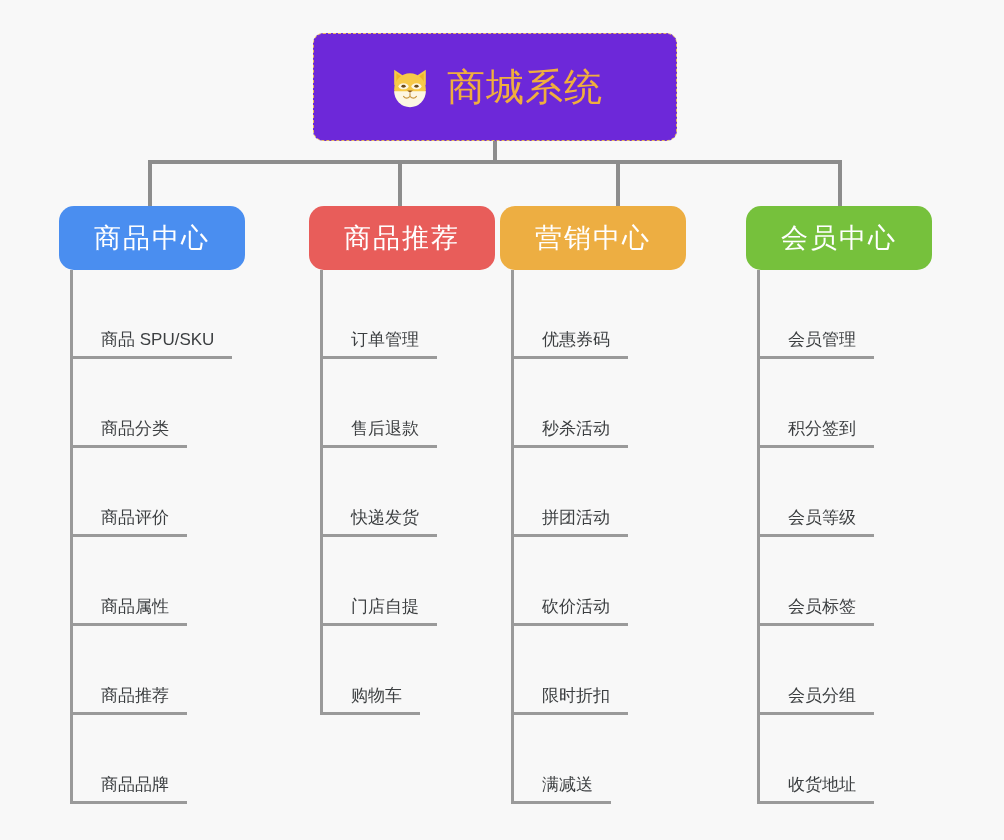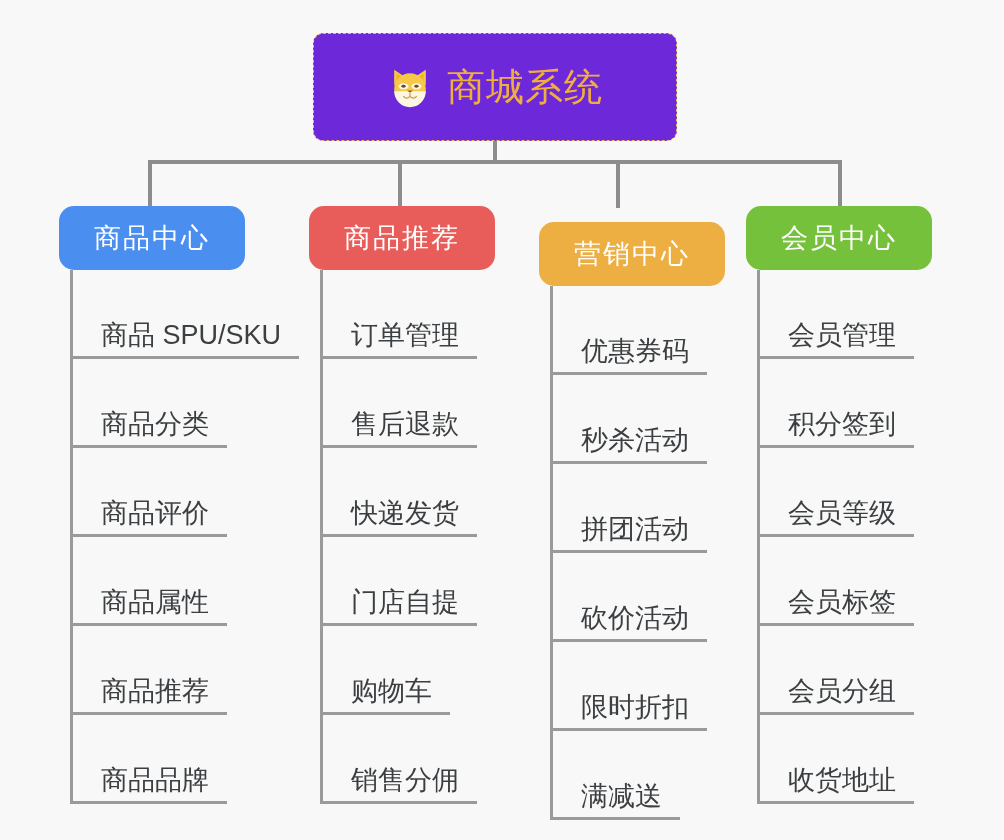--- a/index.html
+++ b/index.html
@@ -107,32 +107,32 @@
     border-left: 3px solid #9a9a9a;
   }
   .leaf-item {
     height: 89px;
     display: flex;
     align-items: flex-end;
     box-sizing: border-box;
   }
   .leaf-label {
     display: inline-block;
-    font-size: 27px;
+    font-size: 17px;
     color: #3c3f41;
     white-space: nowrap;
     padding: 0 18px 7px 28px;
     border-bottom: 3px solid #9a9a9a;
     line-height: 1.05;
   }
 
   
   #col-goods     { left: 59px; }
   #col-trade     { left: 309px; }
-  #col-marketing { left: 539px; margin-top: 16px; }
+  #col-marketing { left: 500px; }
   #col-member    { left: 746px; }
 </style>
 </head>
 <body>
 
 <div id="mindmap">
 
   <div class="root-node">
     <svg class="shiba-icon" viewBox="0 0 64 64" aria-hidden="true">
 
@@ -203,23 +203,20 @@
         </div>
       <div class="leaf-item">
           <span class="leaf-label">快递发货</span>
         </div>
       <div class="leaf-item">
           <span class="leaf-label">门店自提</span>
         </div>
       <div class="leaf-item">
           <span class="leaf-label">购物车</span>
         </div>
-      <div class="leaf-item">
-          <span class="leaf-label">销售分佣</span>
-        </div>
     </div>
   </div>
 
   <div class="column" id="col-marketing">
     <div class="cat-box cat-orange">
       <span>营销中心</span>
     </div>
     <div class="leaf-list">
       <div class="leaf-item">
           <span class="leaf-label">优惠券码</span>

